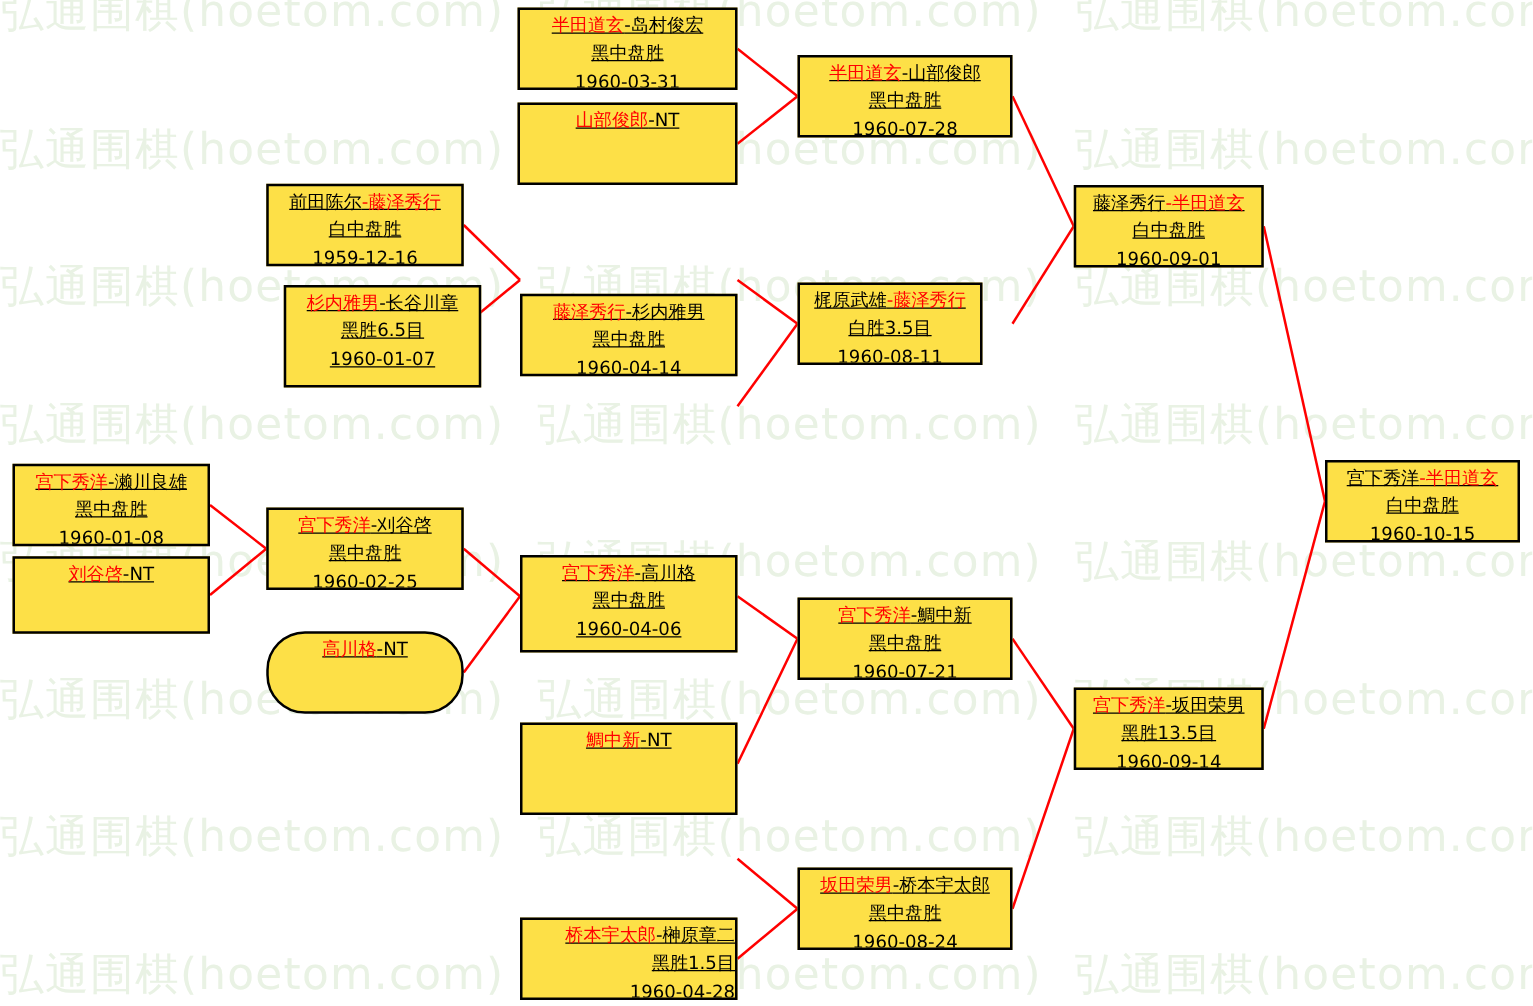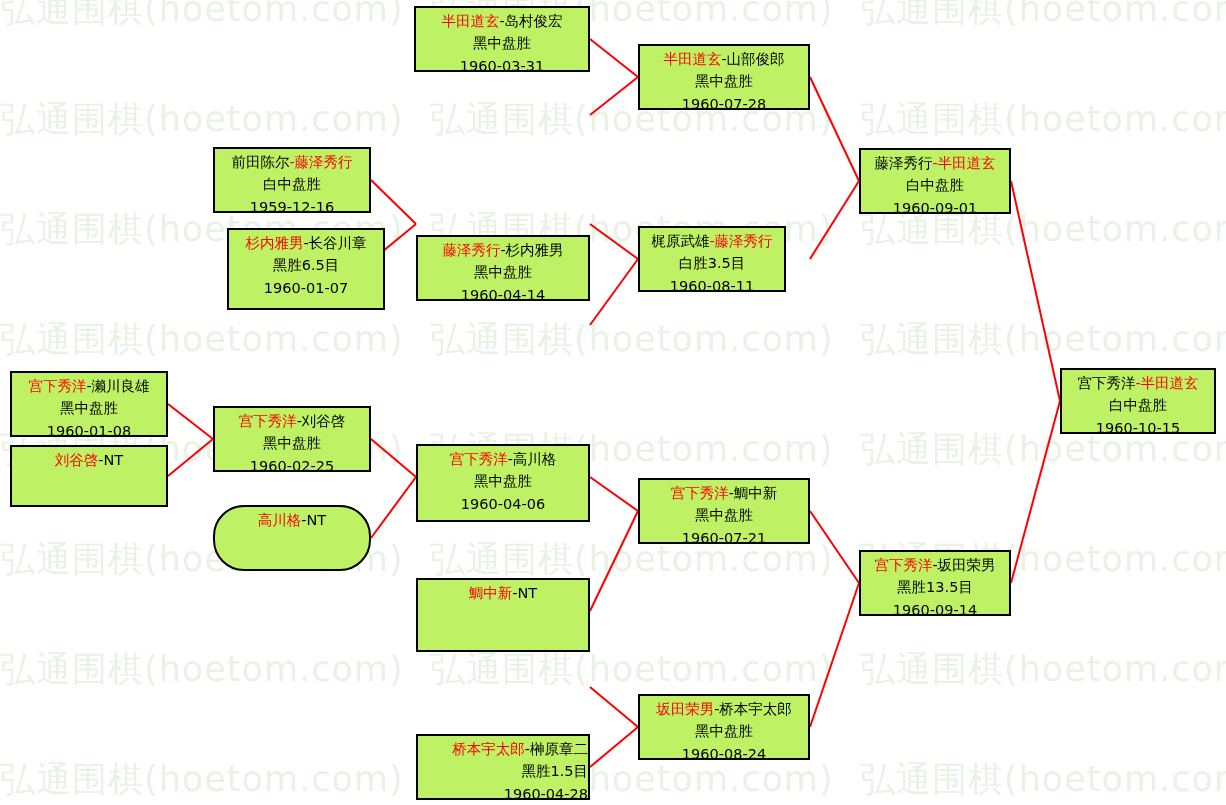--- a/index.html
+++ b/index.html
@@ -41,27 +41,28 @@
   #boxes {
     position: absolute;
     left: 0; top: 0;
     width: 1226px; height: 805px;
     z-index: 2;
   }
   .box {
     position: absolute;
     box-sizing: border-box;
     border: 2px solid #000000;
-    background: #bef264;
+    background: #fde047;
     text-align: center;
     font-size: 14.5px;
     line-height: 1.55;
     color: #000000;
     padding-top: 2px;
     overflow: hidden;
+    text-decoration: underline;
   }
   .box .ln {
     display: block;
     white-space: nowrap;
   }
   .r { color: #ff0000; }
   .k { color: #000000; }
   .empty { }
 </style>
 </head>
@@ -118,20 +119,23 @@
       <line x1="1011" y1="181" x2="1060" y2="401" stroke="#ff0000" stroke-width="2"></line>
       <line x1="1011" y1="583" x2="1060" y2="401" stroke="#ff0000" stroke-width="2"></line>
     </svg>
 
   <div id="boxes">
       <div class="box" style="left: 414px; top: 6px; width: 176px; height: 66px; border-color: rgb(0, 0, 0);">
         <span class="ln"><span class="r">半田道玄</span><span class="k">-岛村俊宏</span></span>
         <span class="ln"><span class="k">黑中盘胜</span></span>
         <span class="ln"><span class="k">1960-03-31</span></span>
       </div>
+      <div class="box empty" style="left: 414px; top: 82px; width: 176px; height: 66px; border-color: rgb(0, 0, 0);">
+        <span class="ln"><span class="r">山部俊郎</span><span class="k">-NT</span></span>
+      </div>
       <div class="box" style="left: 638px; top: 44px; width: 172px; height: 66px; border-color: rgb(0, 0, 0);">
         <span class="ln"><span class="r">半田道玄</span><span class="k">-山部俊郎</span></span>
         <span class="ln"><span class="k">黑中盘胜</span></span>
         <span class="ln"><span class="k">1960-07-28</span></span>
       </div>
       <div class="box" style="left: 213px; top: 147px; width: 158px; height: 66px; border-color: rgb(0, 0, 0);">
         <span class="ln"><span class="k">前田陈尔</span><span class="r">-藤泽秀行</span></span>
         <span class="ln"><span class="k">白中盘胜</span></span>
         <span class="ln"><span class="k">1959-12-16</span></span>
       </div>

